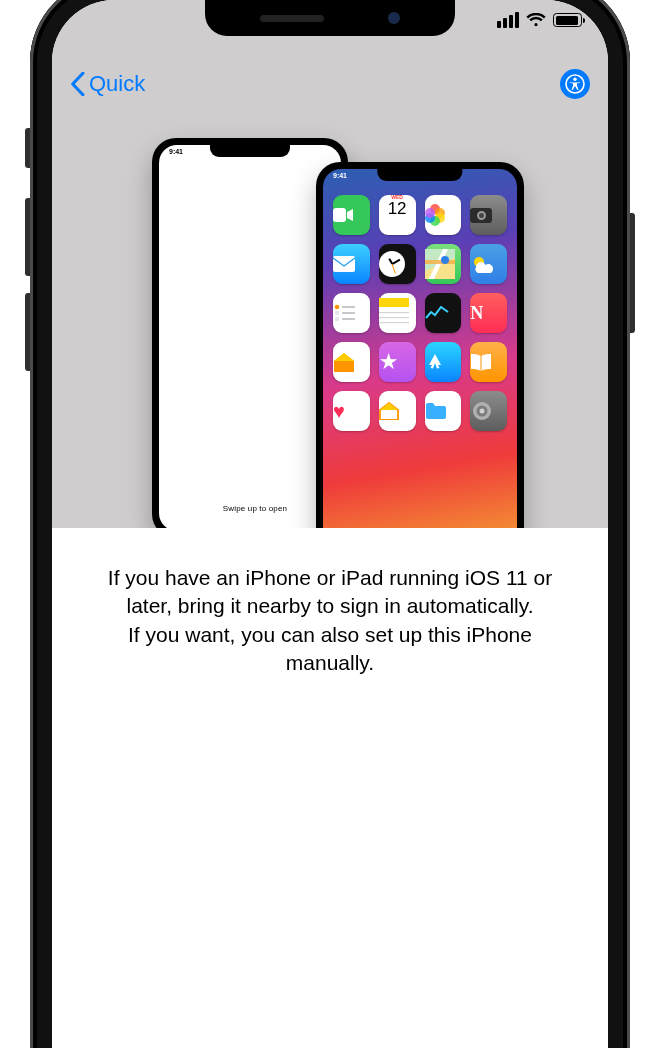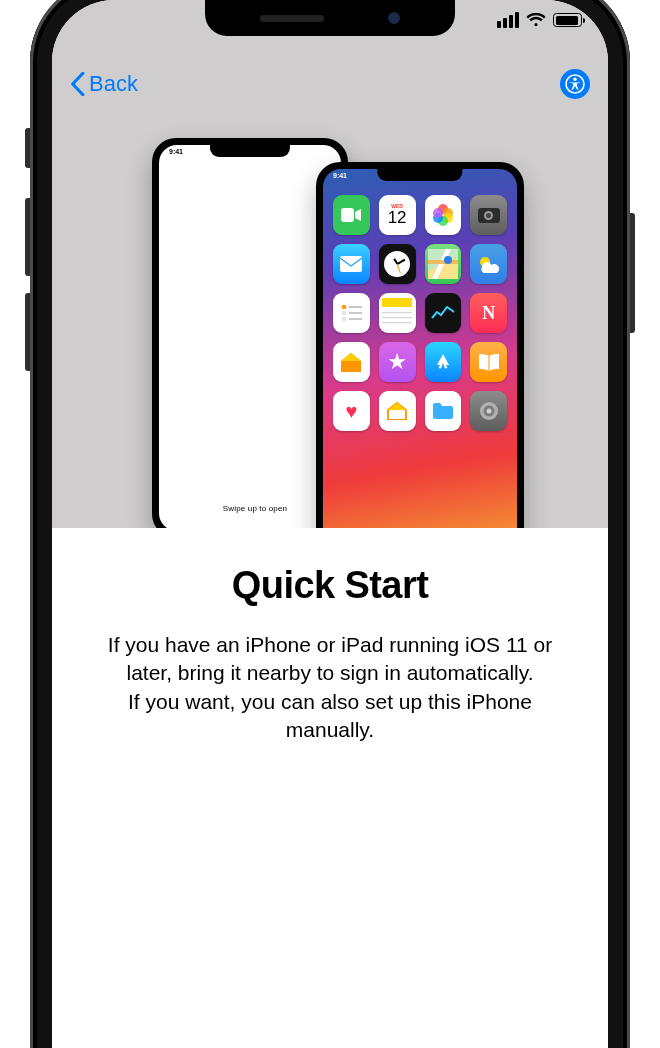--- a/index.html
+++ b/index.html
@@ -139,21 +139,21 @@
   }
   .mp-right .mini-status{position:absolute;top:3px;left:10px;font-size:7px;font-weight:600;color:#fff;z-index:4;}
   .mp-right .grid{
     position:absolute; top:26px; left:10px; right:10px;
     display:grid; grid-template-columns:repeat(4,1fr);
     grid-auto-rows:40px; gap:9px 9px;
   }
   .app-icon{
     border-radius:9px;
     box-shadow:0 1px 2px rgba(0,0,0,.25);
-    display:flex;align-items:center;justify-content:center;
+    display:flex;align-items:center;justify-content:flex-start;
     font-size:17px;
   }
 
   
   .content {
     position:absolute; left:0; right:0; top:528px; bottom:0;
     background:#fff;
     padding: 36px 42px 0;
     text-align:center;
   }
@@ -191,21 +191,21 @@
       <div class="battery">
           <div class="fill"></div>
         </div>
     </div>
 
     <div class="nav">
       <div class="back-btn">
         <svg viewBox="0 0 12 20">
           <path d="M10.5 1L2 10l8.5 9" fill="none" stroke="#007aff" stroke-width="2.6" stroke-linecap="round" stroke-linejoin="round"></path>
         </svg>
-        <span>Back</span>
+        <span>Quick</span>
       </div>
       <div class="accessibility-btn">
         <svg width="20" height="20" viewBox="0 0 20 20">
           <circle cx="10" cy="10" r="9" fill="none" stroke="#fff" stroke-width="1.6"></circle>
           <circle cx="10" cy="5.3" r="1.7" fill="#fff"></circle>
           <path d="M4.5 7.8c2 .6 3.5.8 5.5.8s3.5-.2 5.5-.8c0 0-.4 1.4-3.5 1.8v2.2l1.6 4.1c0 0-1.2.5-1.7-.6L10 11.9l-1.9 3.4c-.5 1.1-1.7.6-1.7.6l1.6-4.1V9.6C4.9 9.2 4.5 7.8 4.5 7.8z" fill="#fff"></path>
         </svg>
       </div>
     </div>
 
@@ -348,21 +348,20 @@
                   <circle cx="12" cy="12" r="2.5" fill="#d0d0d0"></circle>
                 </svg>
             </div>
           </div>
         </div>
       </div>
 
     </div>
 
     <div class="content">
-      <h1 class="title">Quick Start</h1>
       <div class="body-text">
         <p>If you have an iPhone or iPad running iOS 11 or later, bring it nearby to sign in automatically.</p>
         <p>If you want, you can also set up this iPhone manually.</p>
       </div>
 
     </div>
 
   </div>
 </div>
 

